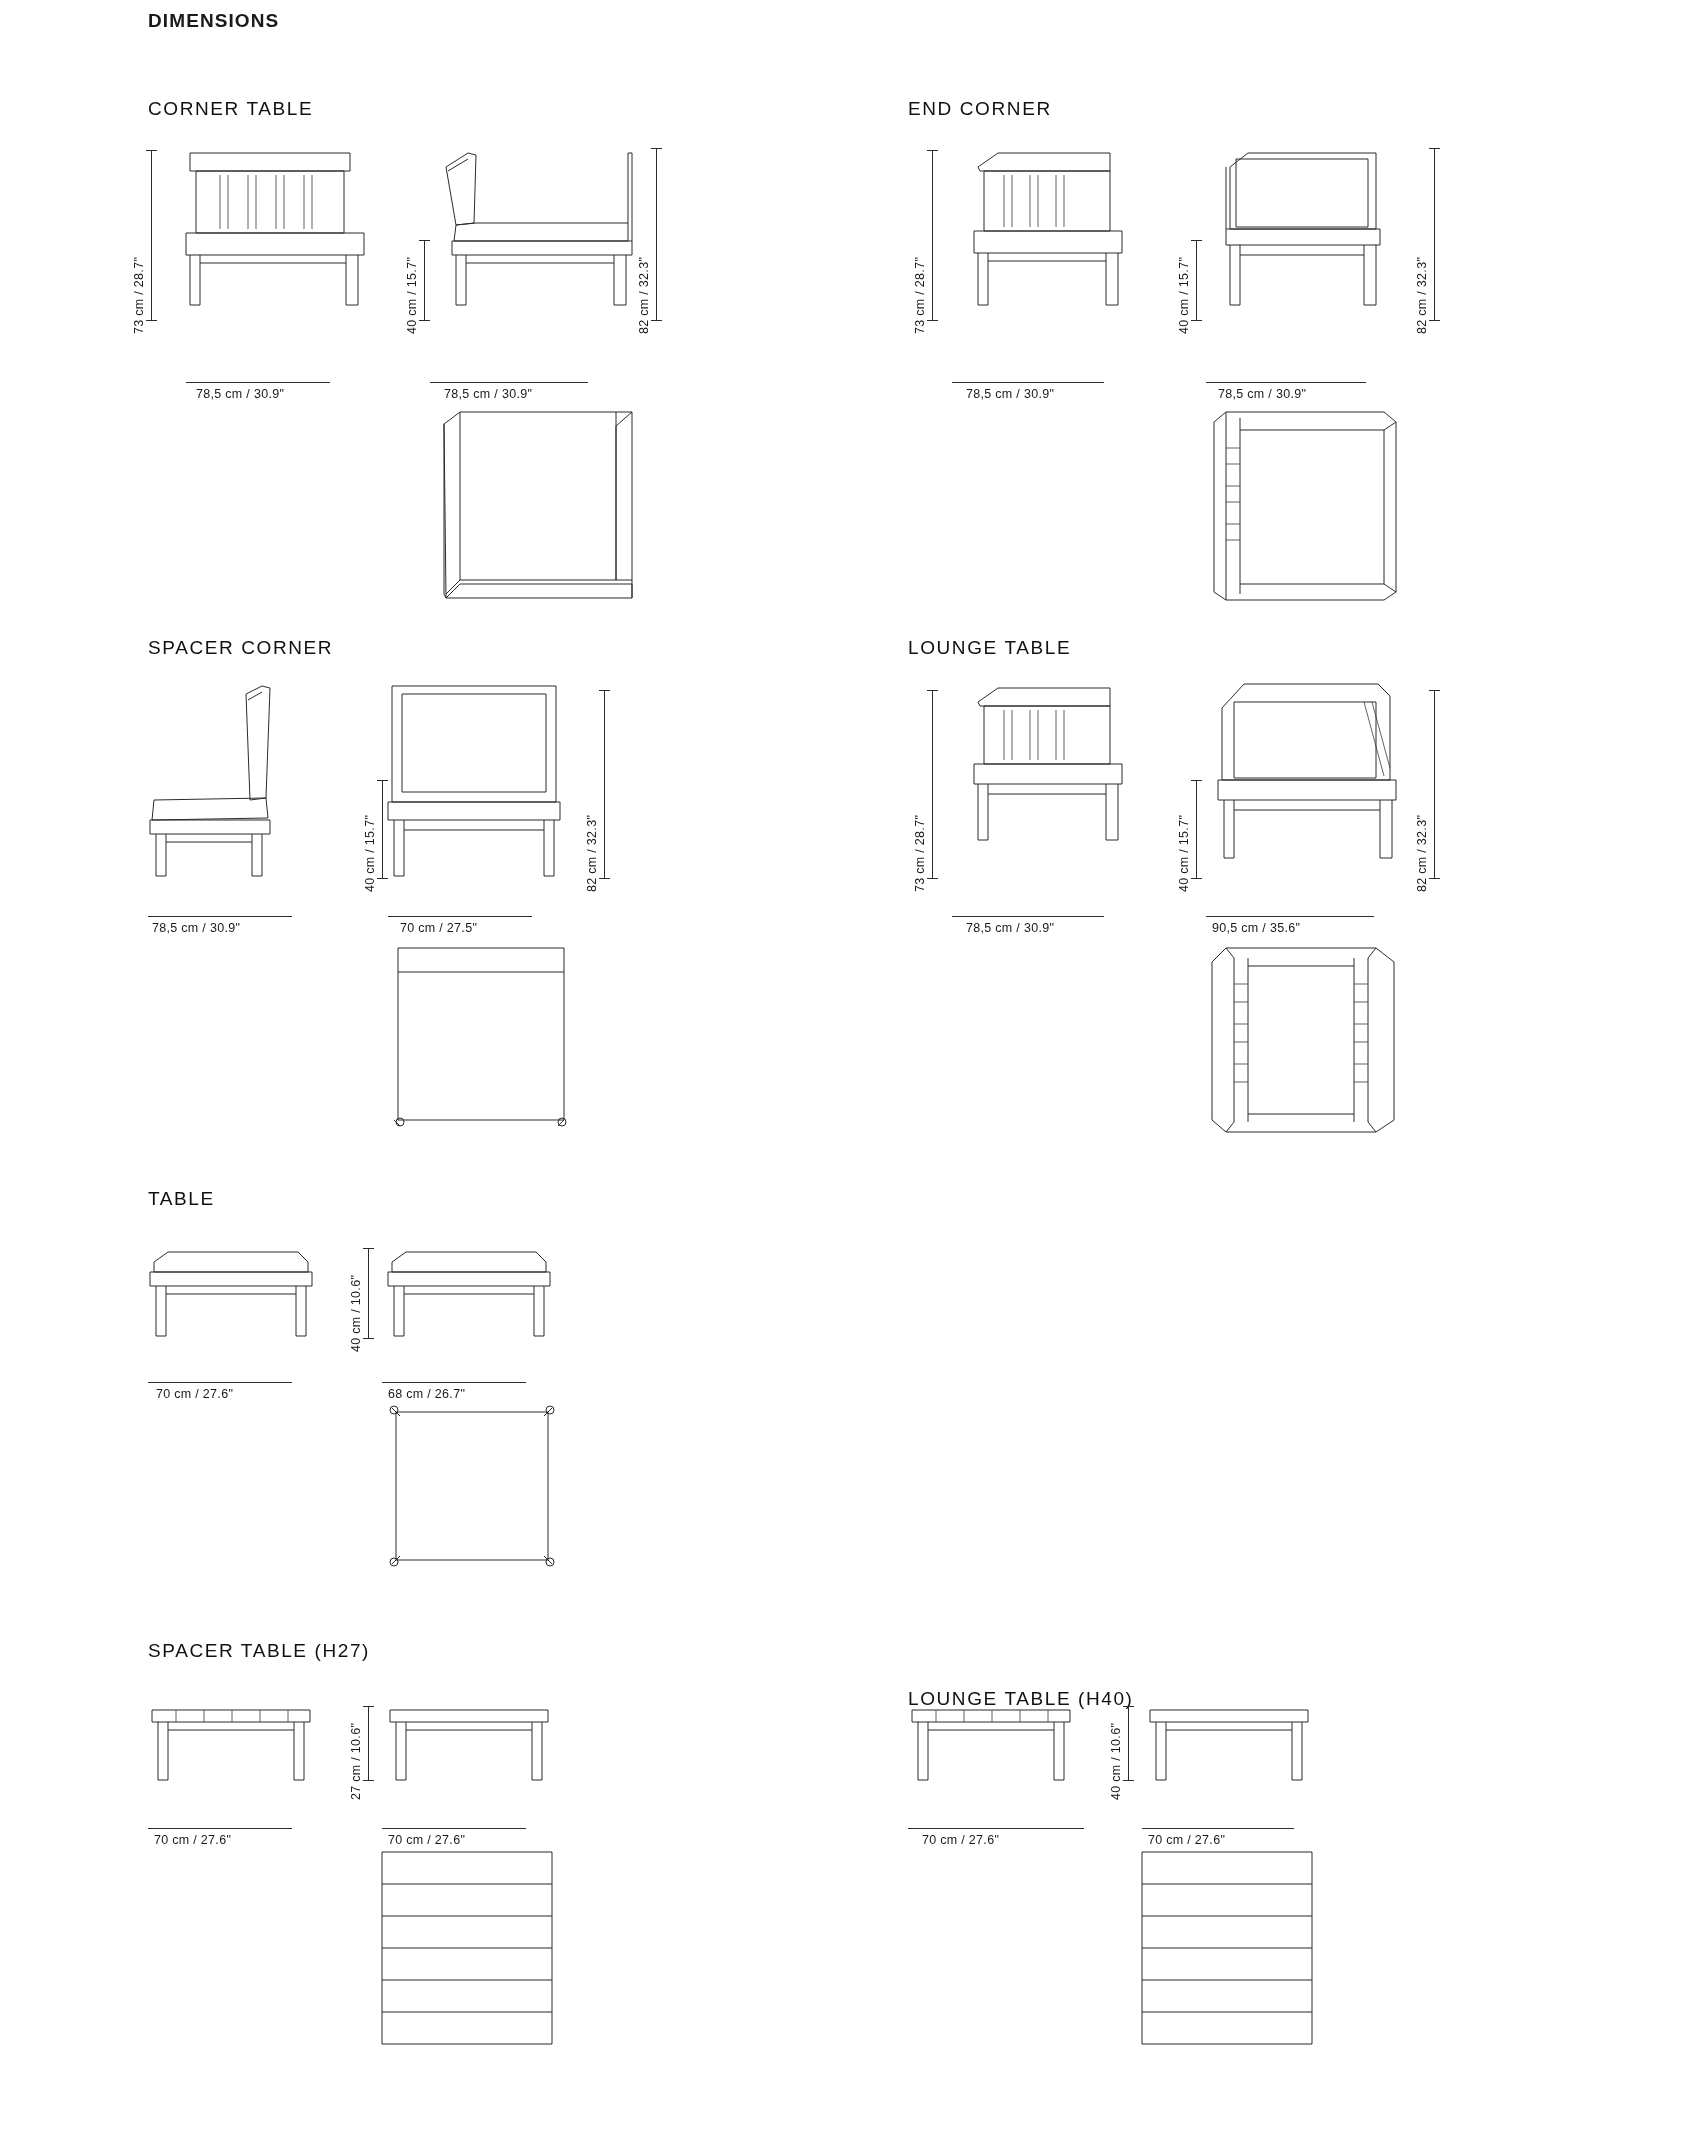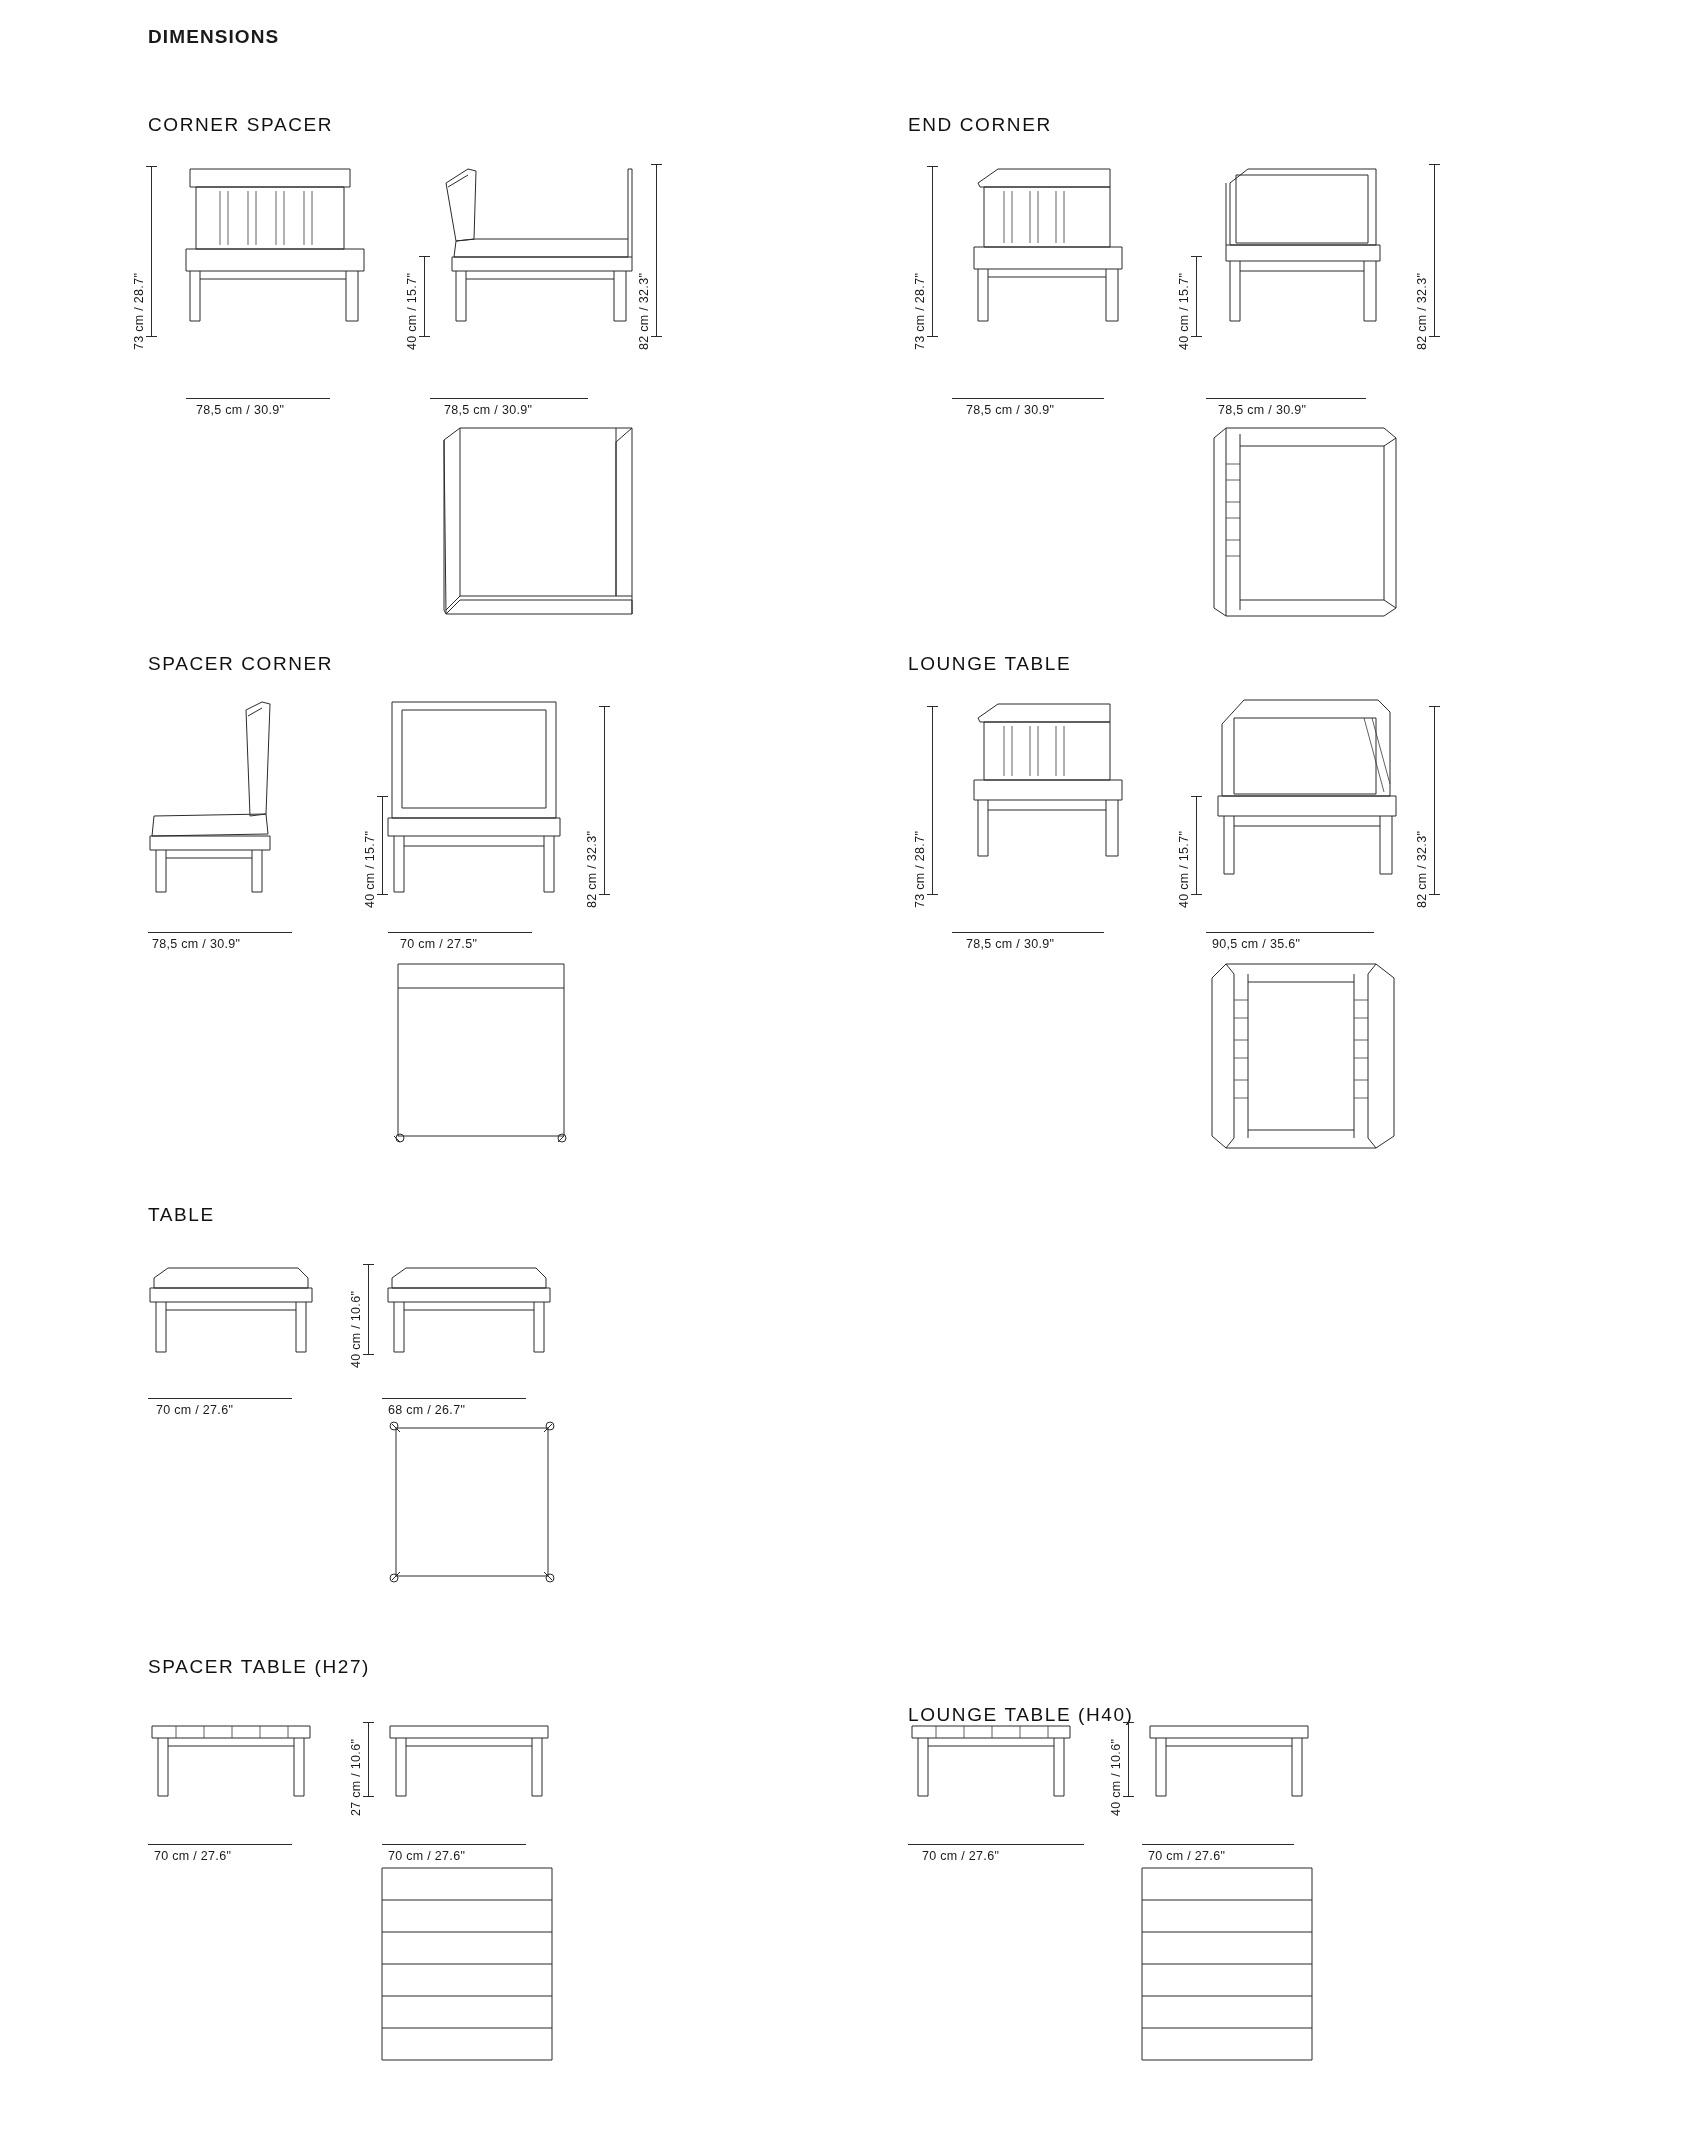--- a/index.html
+++ b/index.html
@@ -11,21 +11,20 @@
     width: 1696px;
     height: 2136px;
     position: relative;
     font-family: "Liberation Sans", sans-serif;
     color: #1a1a1a;
     overflow: hidden;
   }
   .page {
     position: absolute;
     inset: 0;
-    margin-top: 16px;
   }
   .doc-title {
     position: absolute;
     left: 148px;
     top: 10px;
     font-size: 19px;
     font-weight: bold;
     letter-spacing: 1.1px;
   }
   .section-title {
@@ -81,21 +80,21 @@
     stroke-width: 0.8;
   }
 </style>
 </head>
 <body>
 
 <div class="page">
 
   <div class="doc-title">DIMENSIONS</div>
 
-  <div class="section-title" style="left:148px; top:98px;">CORNER SPACER</div>
+  <div class="section-title" style="left:148px; top:98px;">CORNER TABLE</div>
 
   <svg class="draw" style="left:150px; top:145px;" width="250" height="205" viewBox="0 0 250 205">
     <rect class="ln" x="40" y="8" width="160" height="18"></rect>
     <rect class="ln" x="46" y="26" width="148" height="62"></rect>
     <line class="thin" x1="70" y1="30" x2="70" y2="84"></line>
     <line class="thin" x1="78" y1="30" x2="78" y2="84"></line>
     <line class="thin" x1="98" y1="30" x2="98" y2="84"></line>
     <line class="thin" x1="106" y1="30" x2="106" y2="84"></line>
     <line class="thin" x1="126" y1="30" x2="126" y2="84"></line>
     <line class="thin" x1="134" y1="30" x2="134" y2="84"></line>

